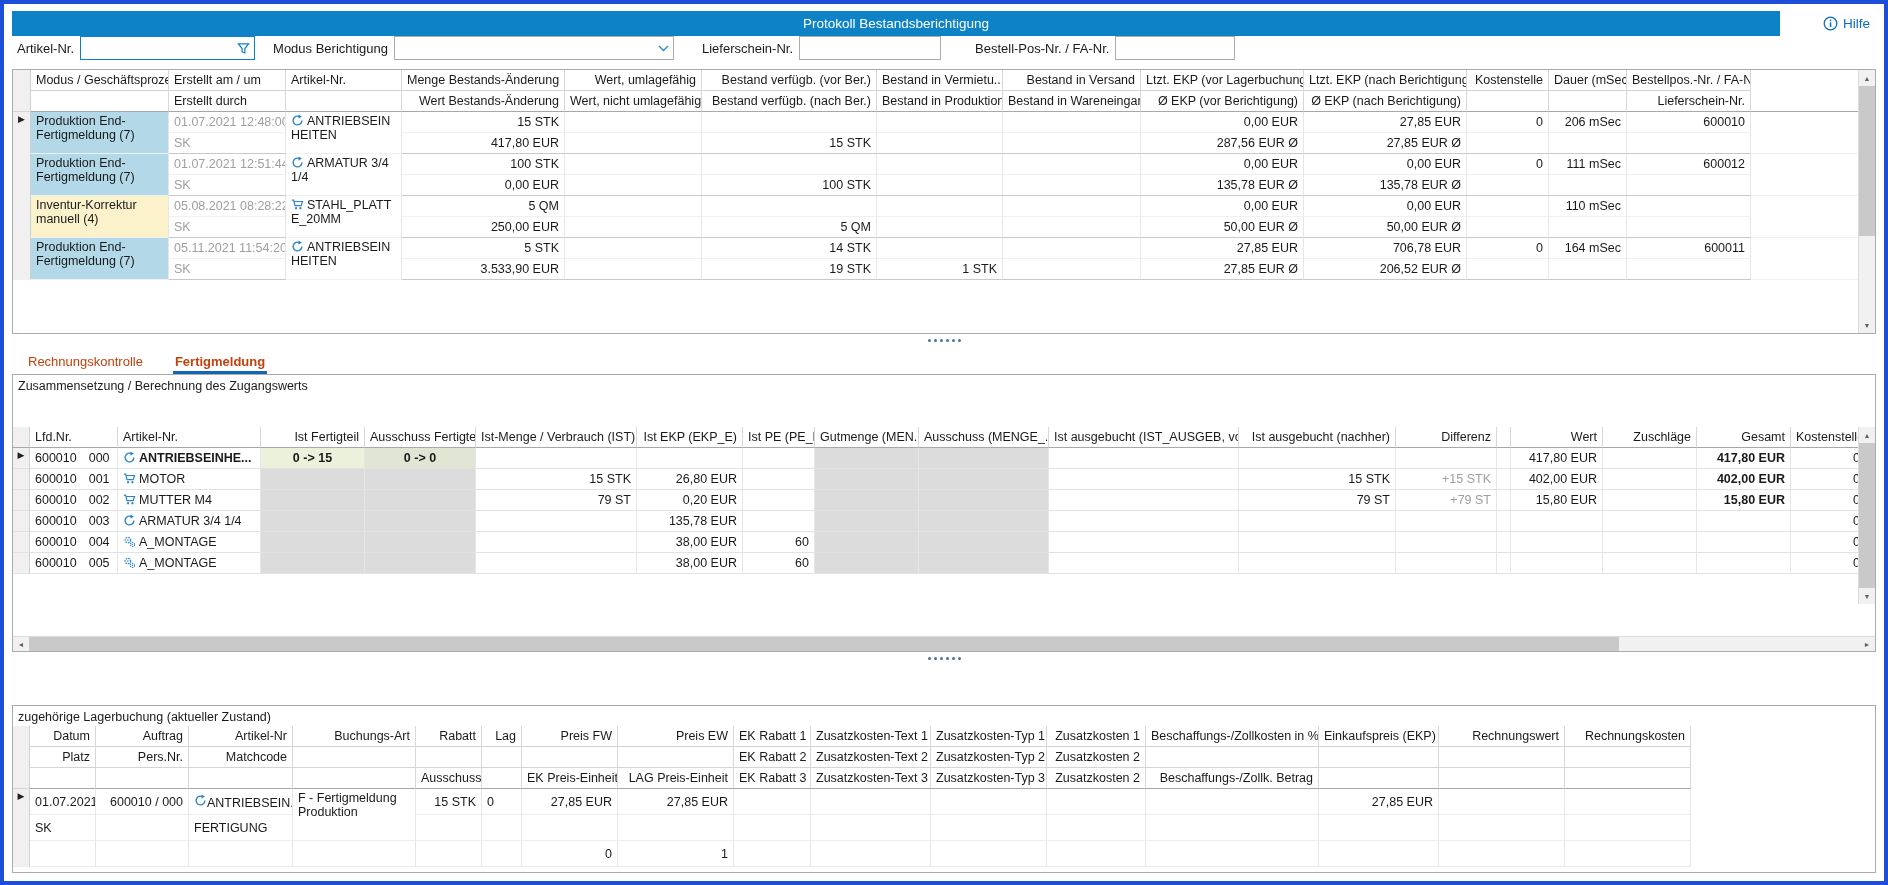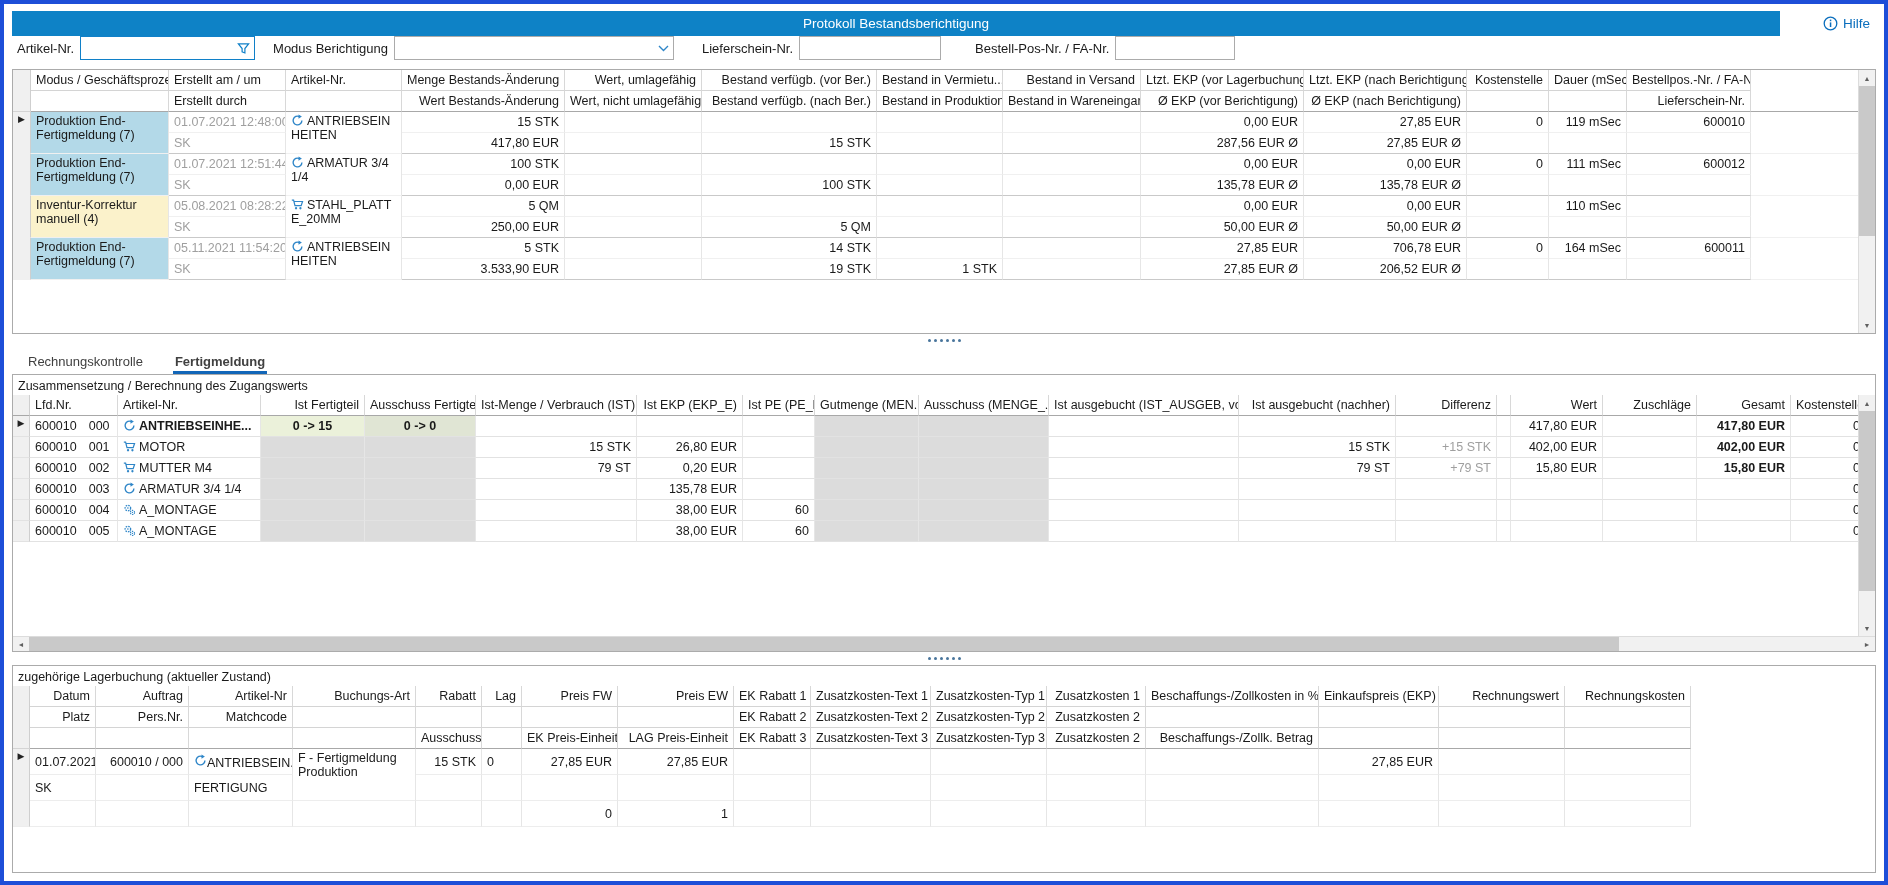--- a/index.html
+++ b/index.html
@@ -25,23 +25,23 @@
   .fld.focused{border-color:#1080c8;}
   .fld.artikel{width:175px; margin-right:18px;}
   .fld.select{width:280px; margin-right:28px; justify-content:flex-end;}
   .fld.lieferschein{width:142px; margin-right:34px;}
   .fld.bestell{width:120px;}
   
   .panel{border:1px solid #ababab; background:#fff; flex:0 0 auto; overflow:hidden;}
   .main-panel{height:265px; display:flex;}
   .grid-area{flex:1; overflow:hidden;}
   .caption{padding:4px 0 2px 5px; flex:0 0 auto;}
-  .mid-panel{height:278px; display:flex; flex-direction:column;}
+  .mid-panel{height:278px; display:flex; flex-direction:column;gap:32px;}
   .mid-body{flex:1; display:flex; overflow:hidden;}
-  .bottom-panel{flex:1; min-height:0;}
+  .bottom-panel{flex:1; min-height:0;margin-top:40px;}
   
   table{border-collapse:separate; border-spacing:0; table-layout:fixed; font-size:12.5px;}
   th,td{padding:0 5px; overflow:hidden; white-space:nowrap; font-weight:400;
     text-align:left; height:21px; vertical-align:middle;}
   thead th{background:#fff; border-right:1px solid #d8d8d8; border-bottom:1px solid #d4d4d4;}
   thead tr:last-child th{border-bottom:1px solid #a8a8a8;}
   td{border-right:1px solid #e6e6e6;}
   tr.sub-top td{border-bottom:1px solid #f0f0f0;}
   tr.sub-bot td{border-bottom:1px solid #c9c9c9;}
   td.rspan{border-bottom:1px solid #c9c9c9;}
@@ -75,21 +75,21 @@
   .hscroll{height:15px; flex:0 0 15px; background:#f1f1f1; border-top:1px solid #dcdcdc;
     display:flex; align-items:center;}
   .hthumb{background:#c9c9c9; height:100%;}
   .htrack{flex:1;}
   .hscroll .sbtn{width:17px; height:100%;}
   
   .splitter{height:13px; flex:0 0 auto; display:flex; align-items:center;
     justify-content:center; gap:3px; cursor:row-resize;}
   .splitter .dot{width:3px; height:3px; border-radius:50%; background:#49759c;}
   .tabs{display:flex; gap:28px; padding-left:14px; height:27px; align-items:flex-end; flex:0 0 auto;}
-  .tab{padding:3px 2px 5px; color:#404040; cursor:pointer; font-size:13px;}
+  .tab{padding:3px 2px 5px; color:#c2410c; cursor:pointer; font-size:13px;}
   .tab.active{font-weight:700; border-bottom:3px solid #1266b8; padding-bottom:2px;}
 </style>
 </head>
 <body>
 
 <div class="window">
 
   <div class="title-row">
     <div class="titlebar">Protokoll Bestandsberichtigung</div>
     <div class="help-link">
@@ -192,21 +192,21 @@
                   <path d="M9.2 0.6 13.4 3.2 9.2 5.8z" fill="#2f86c8"></path>
                 </svg><span>ANTRIEBSEINHEITEN</span></td>
               <td class="al-r">15 STK</td>
               <td class="al-r"></td>
               <td class="al-r"></td>
               <td class="al-r"></td>
               <td class="al-r"></td>
               <td class="al-r">0,00 EUR</td>
               <td class="al-r">27,85 EUR</td>
               <td class="al-r">0</td>
-              <td class="al-r">119 mSec</td>
+              <td class="al-r">206 mSec</td>
               <td class="al-r">600010</td>
               <td class="filler rspan" rowspan="2"></td>
             </tr>
             <tr class="sub-bot">
               <td class="muted">SK</td>
               <td class="al-r">417,80 EUR</td>
               <td class="al-r"></td>
               <td class="al-r">15 STK</td>
               <td class="al-r"></td>
               <td class="al-r"></td>

